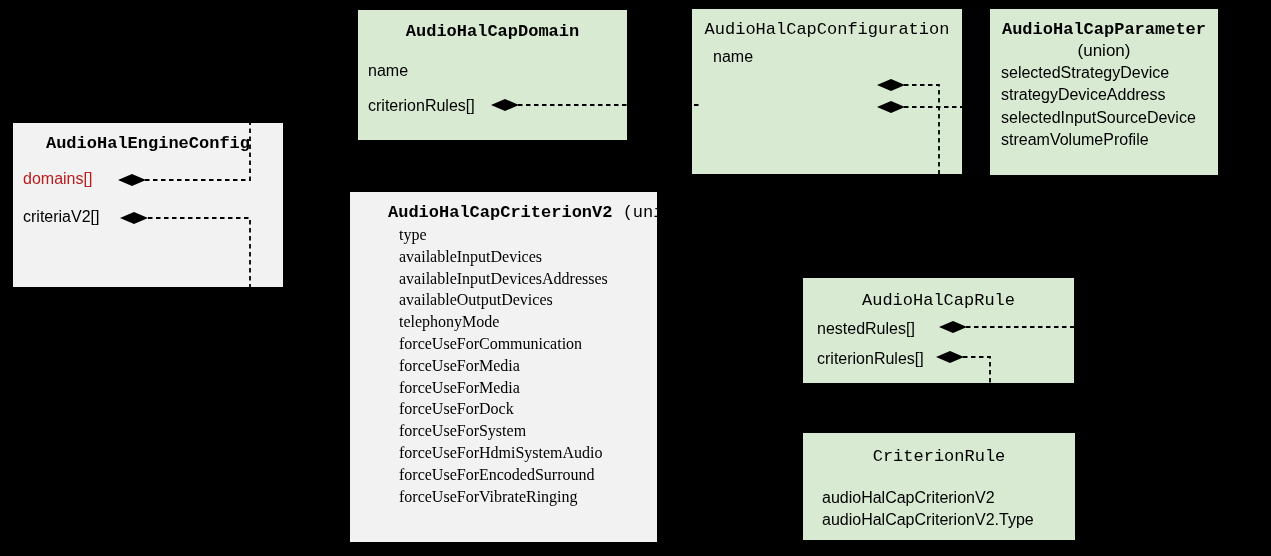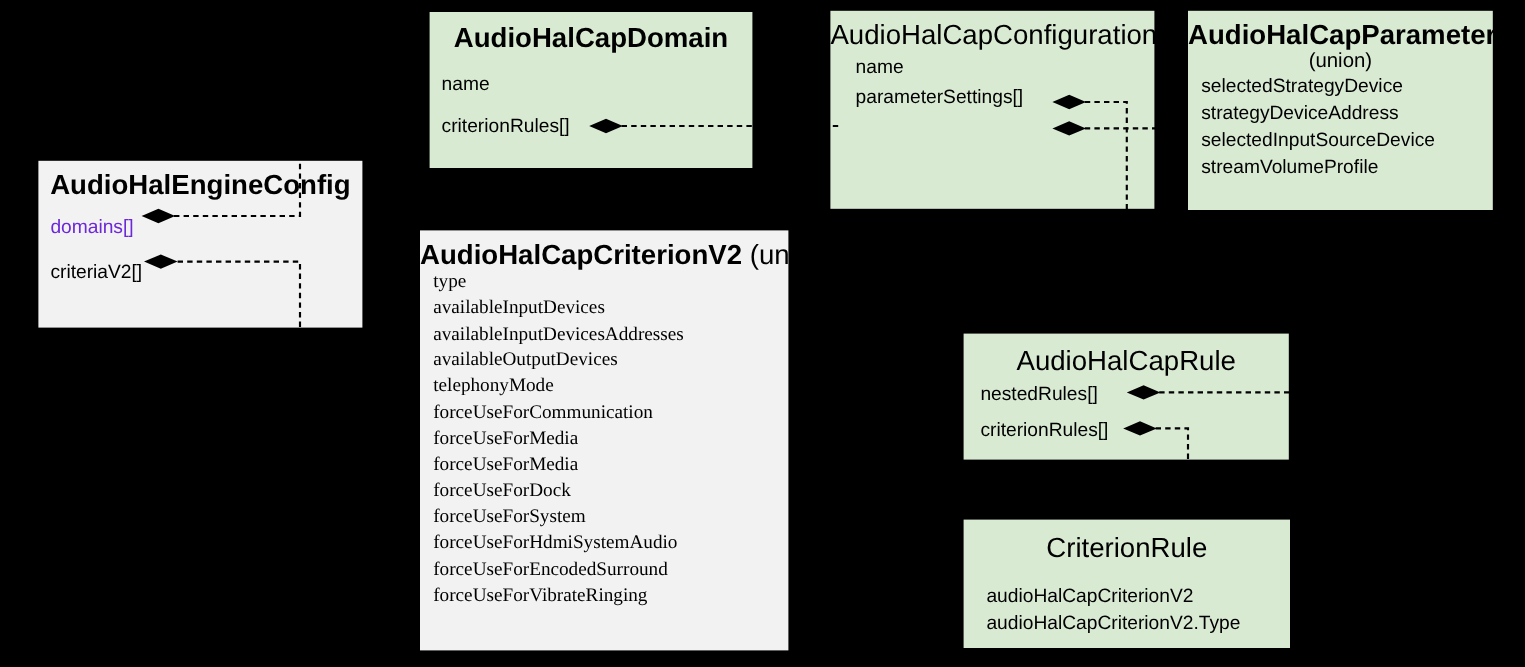--- a/index.html
+++ b/index.html
@@ -7,45 +7,45 @@
     position:relative;
     width:1271px;height:556px;
     background:#000;
     overflow:hidden;
     font-family:"Liberation Sans","DejaVu Sans",sans-serif;
     color:#000;
   }
   .box{position:absolute;box-sizing:border-box;z-index:1;}
   .box.green{background:#d9ead3;}
   .box.gray{background:#f2f2f2;}
-  .title{text-align:center;font-size:23px;line-height:21px;white-space:nowrap;}
+  .title{text-align:center;font-size:17px;line-height:21px;white-space:nowrap;font-family:Liberation Mono, monospace;}
   .bold-title .t-main{font-weight:700;}
   .subtitle{text-align:center;font-size:17px;line-height:22px;}
   .fields{font-size:16px;}
   .fields .row{white-space:nowrap;}
-  .green-text{color:#6d28d9;}
+  .green-text{color:#b91c1c;}
 
   
-  .b1{left:13px;top:134px;width:270px;height:139px;margin-left:19px;}
+  .b1{left:13px;top:123px;width:270px;height:164px;}
   .b1 .title{padding-top:10px;}
   .b1 .fields{margin-top:6px;line-height:38px;padding-left:10px;}
 
   .b2{left:358px;top:10px;width:269px;height:130px;}
   .b2 .title{padding-top:11px;}
   .b2 .fields{margin-top:11px;line-height:35px;padding-left:10px;}
 
   .b3{left:692px;top:9px;width:270px;height:165px;}
   .b3 .title{padding-top:10px;}
   .b3 .fields{margin-top:4px;line-height:25px;padding-left:21px;}
 
-  .b4{left:990px;top:9px;width:254px;height:166px;}
+  .b4{left:990px;top:9px;width:228px;height:166px;}
   .b4 .title{padding-top:10px;}
   .b4 .fields{margin-top:0;line-height:22.3px;padding-left:11px;}
 
-  .b5{left:350px;top:192px;width:307px;height:350px;}
+  .b5{left:350px;top:192px;width:307px;height:350px;padding-left:38px;}
   .b5 .title{padding-top:10px;}
   .b5 .fields{margin-top:1px;line-height:21.8px;padding-left:11px;font-family:Liberation Serif, serif;}
 
   .b6{left:803px;top:278px;width:271px;height:105px;}
   .b6 .title{padding-top:12px;}
   .b6 .fields{margin-top:3px;line-height:30px;padding-left:14px;}
 
   .b7{left:803px;top:433px;width:272px;height:107px;}
   .b7 .title{padding-top:13px;text-align:center;}
   .b7 .fields{margin-top:20px;line-height:22px;padding-left:19px;}
@@ -72,21 +72,20 @@
     <div class="fields">
         <div class="row">name</div>
         <div class="row">criterionRules[]</div>
       </div>
   </div>
 
   <div class="box green b3">
     <div class="title"><span class="t-main">AudioHalCapConfiguration</span></div>
     <div class="fields">
         <div class="row">name</div>
-        <div class="row">parameterSettings[]</div>
       </div>
   </div>
 
   <div class="box green b4 bold-title">
     <div class="title"><span class="t-main">AudioHalCapParameter</span></div>
     <div class="subtitle">(union)</div>
     <div class="fields">
         <div class="row">selectedStrategyDevice</div>
         <div class="row">strategyDeviceAddress</div>
         <div class="row">selectedInputSourceDevice</div>

